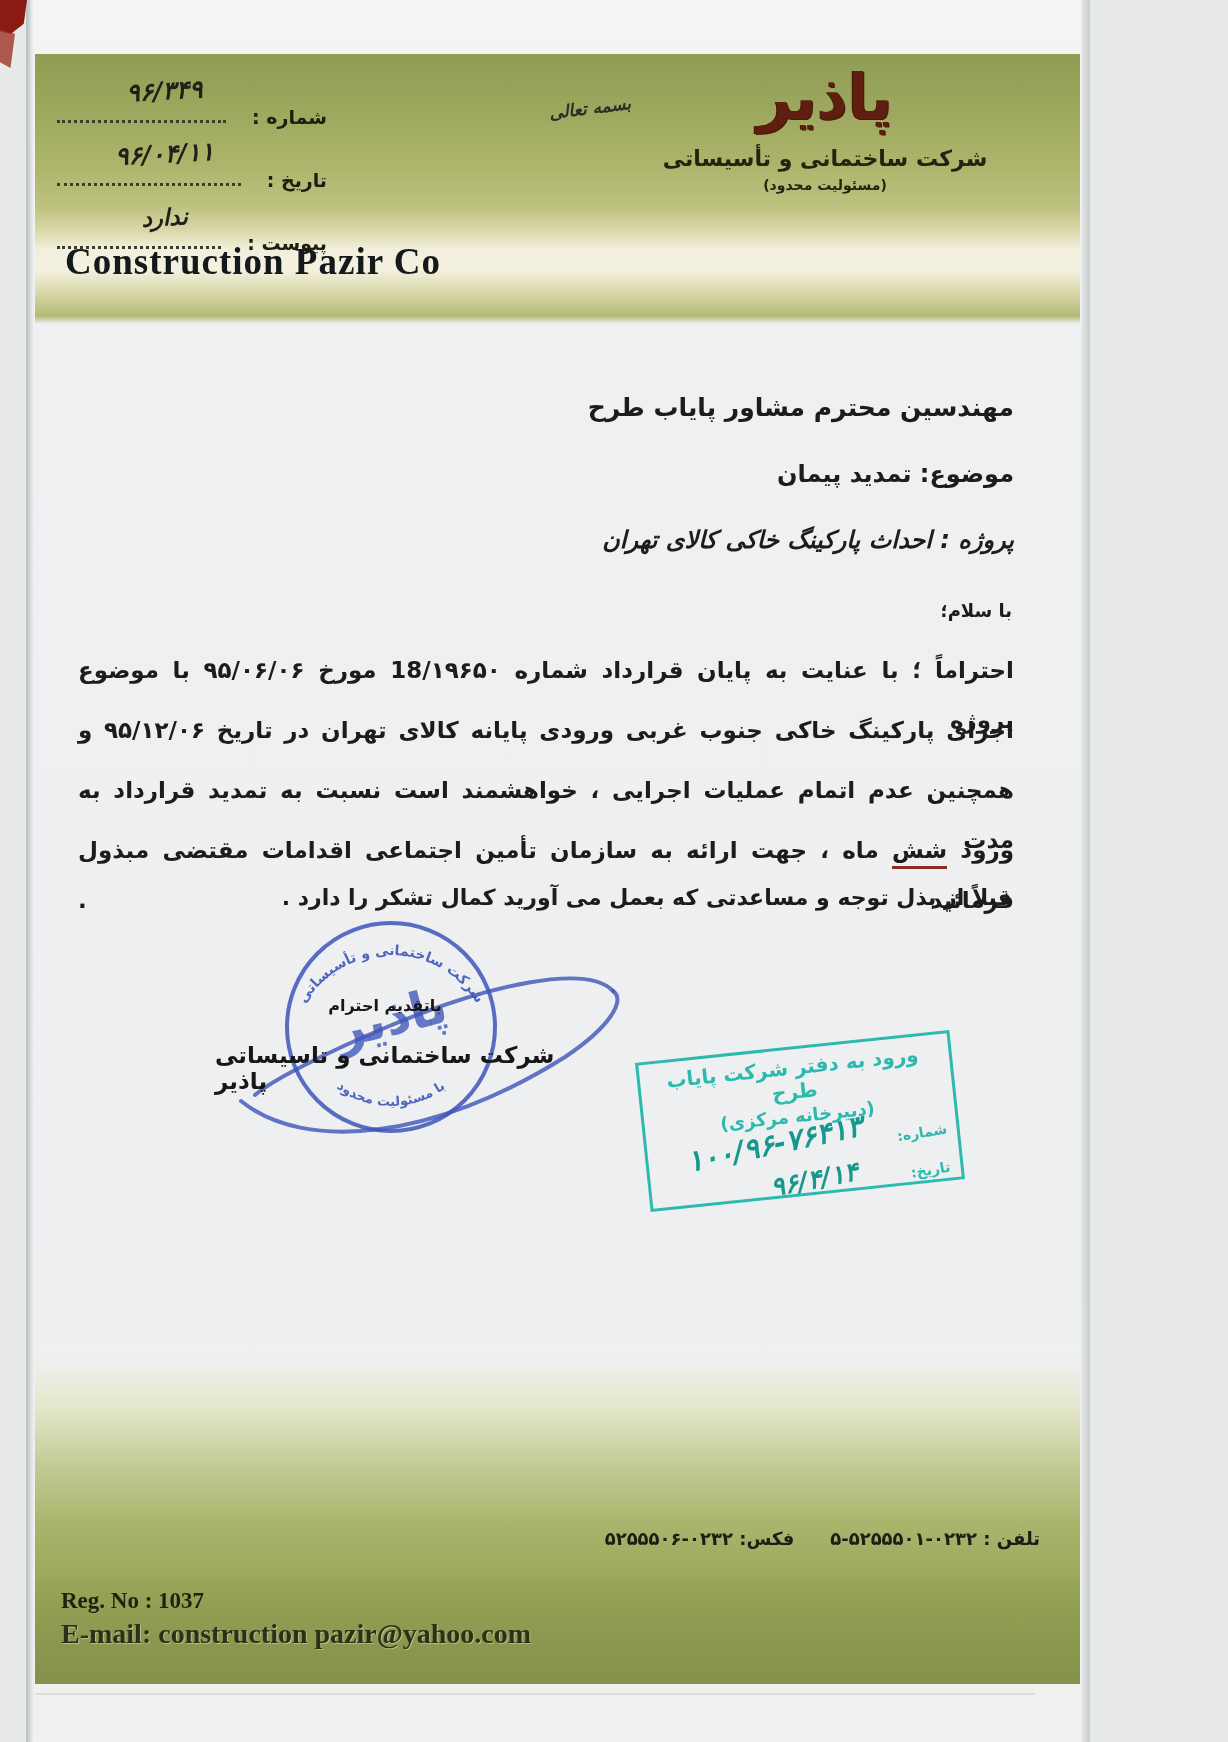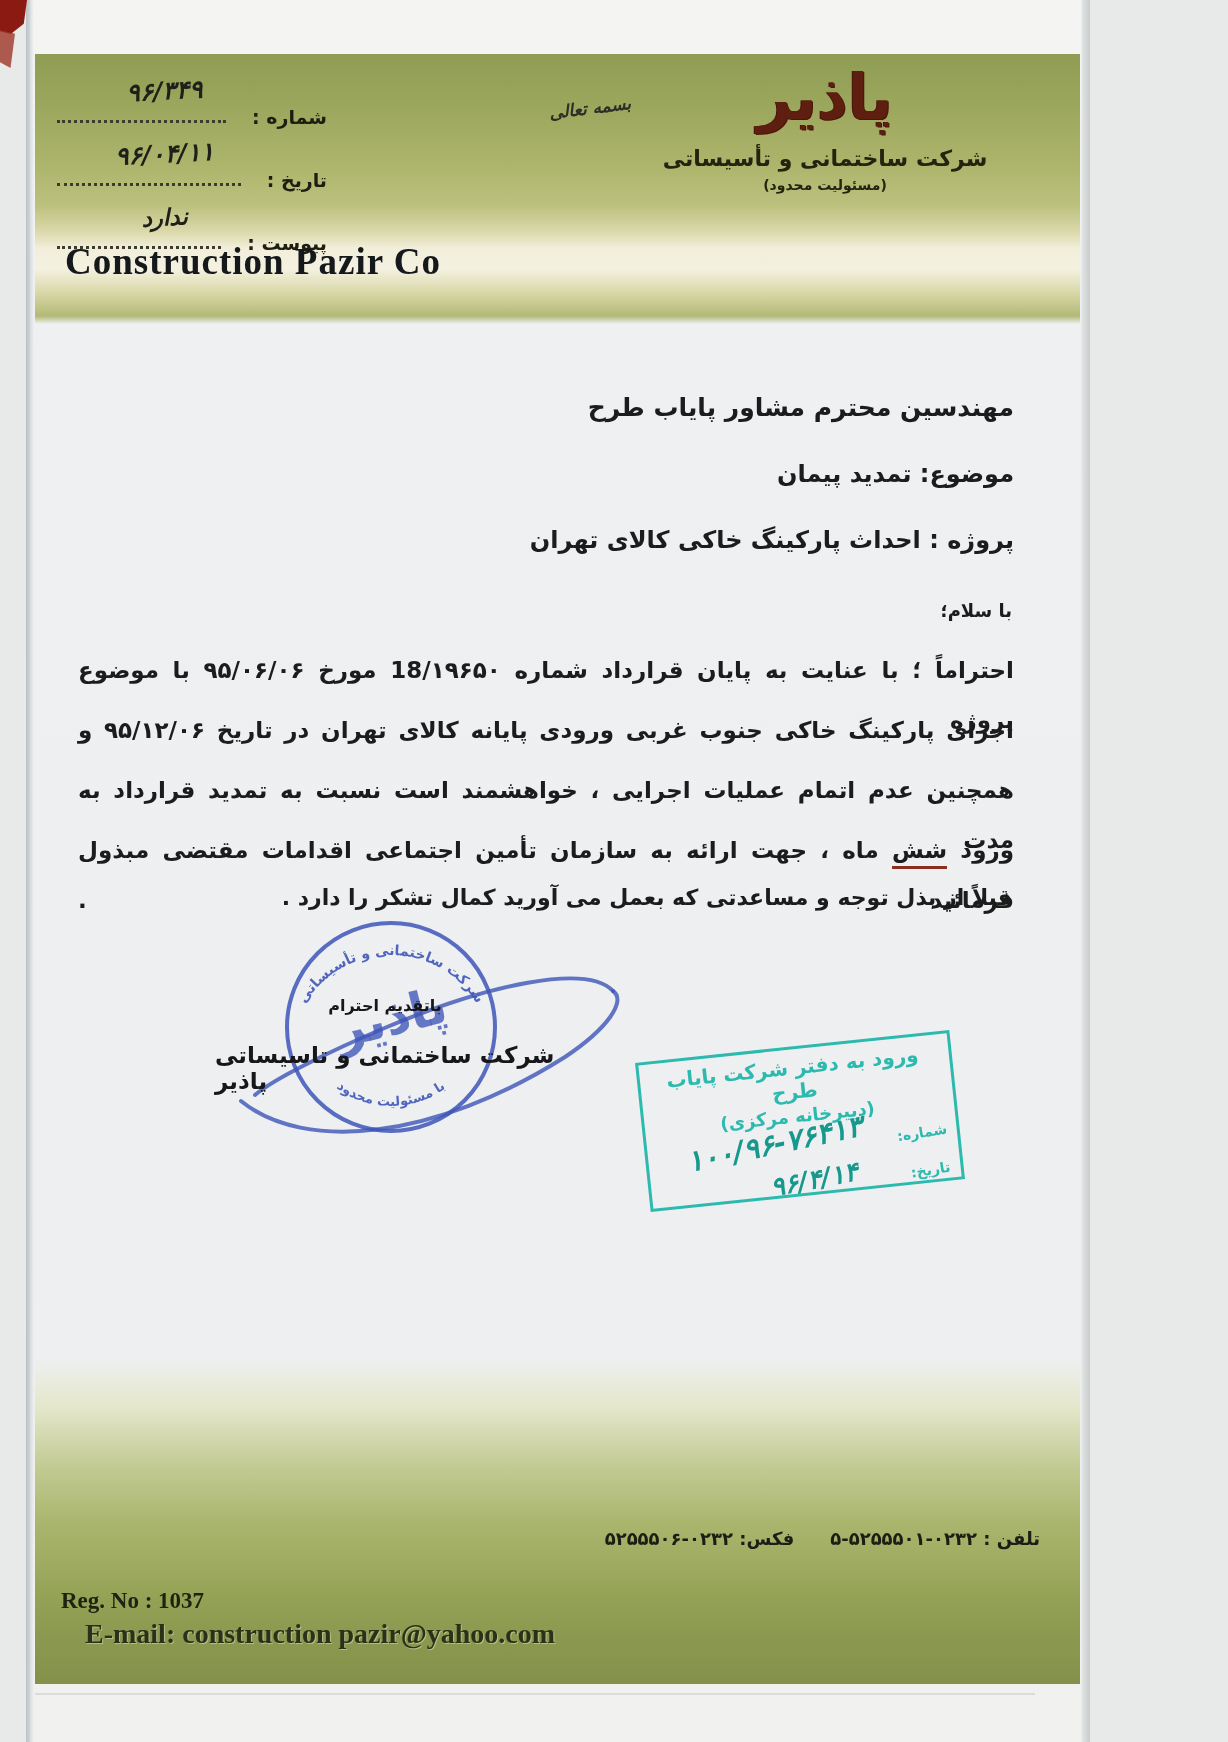--- a/index.html
+++ b/index.html
@@ -61,21 +61,21 @@
   .company-en{
     position:absolute;left:30px;top:186px;
     font-family:"Liberation Serif","DejaVu Serif",serif;
     font-size:37px;font-weight:bold;color:#15191c;letter-spacing:1px;
   }
 
   
   .letter{position:absolute;left:45px;right:68px;top:0;direction:rtl;color:#1c1c1c;}
   .recipient{position:absolute;right:0;top:393px;font-size:25px;font-weight:bold;white-space:nowrap;}
   .subject{position:absolute;right:0;top:460px;font-size:24px;font-weight:bold;white-space:nowrap;}
-  .project{position:absolute;right:0;top:526px;font-size:24px;font-weight:bold;white-space:nowrap;}
+  .project{position:absolute;right:0;top:526px;font-size:24px;font-weight:bold;white-space:nowrap;font-style:italic;}
   .salutation{position:absolute;right:2px;top:600px;font-size:18px;font-weight:600;}
   .para{position:absolute;right:0;left:3px;top:645px;}
   .pline{
     font-size:23px;font-weight:bold;height:60px;line-height:50px;
     text-align:justify;text-align-last:justify;
   }
   .underlined-word{border-bottom:3px solid #8b2f20;padding-bottom:3px;}
   .closing{position:absolute;right:2px;top:885px;font-size:22px;font-weight:bold;white-space:nowrap;}
 
   .signoff1{position:absolute;left:250px;top:996px;width:210px;text-align:center;
@@ -130,21 +130,20 @@
   .regno{
     position:absolute;left:26px;top:8px;
     font-family:"Liberation Serif","DejaVu Serif",serif;
     font-size:23px;font-weight:bold;color:#1e2310;
   }
   .email{
     position:absolute;left:26px;top:38px;
     font-family:"Liberation Serif","DejaVu Serif",serif;
     font-size:28px;font-weight:bold;color:#2b3018;
     text-shadow:1px 1px 0 rgba(245,245,220,.4);
-    margin-left:24px;
   }
 </style>
 </head>
 <body>
 
 <div class="page">
 
   <div class="header-band">
 
     <div class="hfields">

